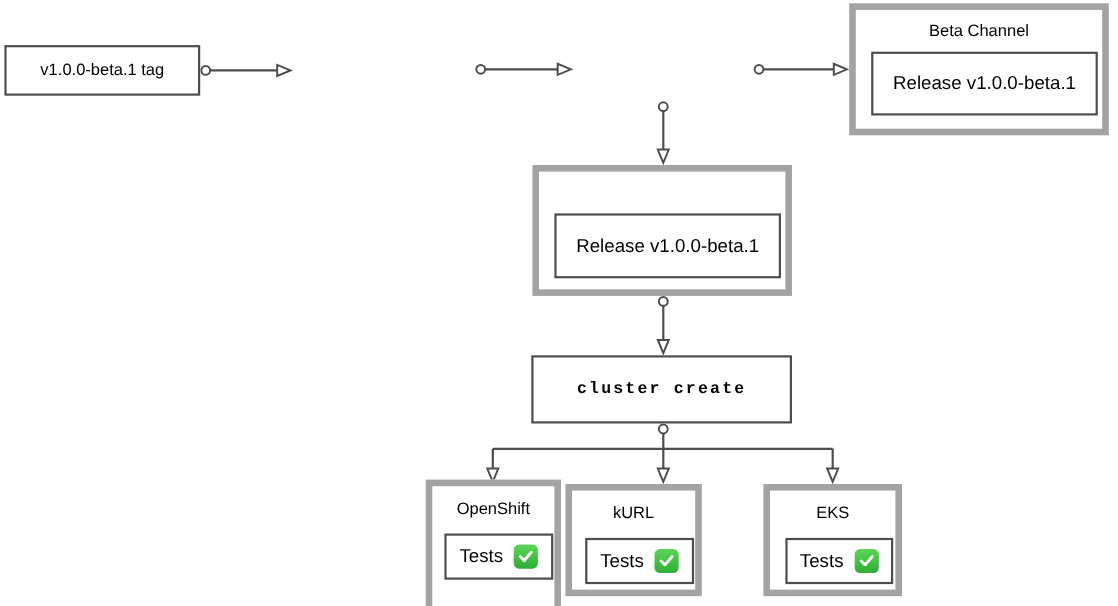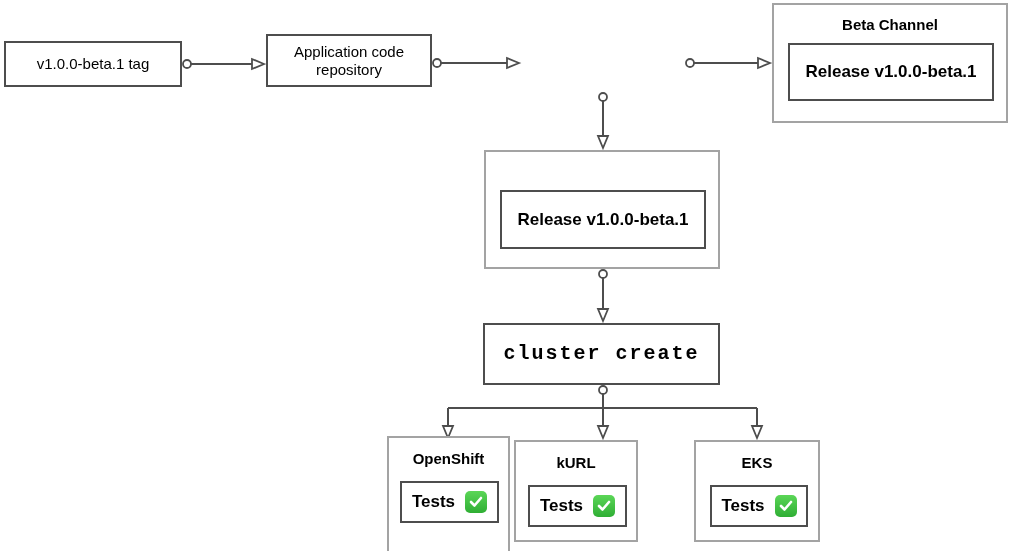--- a/index.html
+++ b/index.html
@@ -32,22 +32,21 @@
     text-align: center;
     font-size: 15px;
     line-height: 18px;
   }
   .box .lbl { white-space: pre-line; }
 
   .group {
     position: absolute;
     box-sizing: border-box;
     background: #ffffff;
-    border: 2px solid #a3a3a3;
-    font-weight: bold;
+    border: 6px solid #a3a3a3;
   }
   .group .title {
     position: absolute;
     top: 12px;
     left: 0; right: 0;
     text-align: center;
     font-size: 15px;
     line-height: 18px;
   }
   .group .inner {
@@ -57,21 +56,21 @@
     border: 2px solid #4d4d4d;
     display: flex;
     align-items: center;
     justify-content: center;
     font-size: 17px;
   }
 
   .mono {
     font-family: "Liberation Mono", "DejaVu Sans Mono", monospace;
     font-weight: bold;
-    font-size: 20px;
+    font-size: 15px;
     letter-spacing: 2px;
   }
 
   .tests-row {
     display: flex;
     align-items: center;
     justify-content: center;
     gap: 10px;
   }
   .check-badge {
@@ -128,24 +127,20 @@
       <polygon class="head" points="603,438 598,426 608,426"></polygon>
       <polygon class="head" points="757,438 752,426 762,426"></polygon>
       <circle class="dot" cx="603" cy="390" r="4"></circle>
     </g>
   </svg>
 
   <div class="box" style="left:4px; top:41px; width:178px; height:46px;">
     <span class="lbl">v1.0.0-beta.1 tag</span>
   </div>
 
-  <div class="box" style="left:266px; top:34px; width:166px; height:53px;">
-    <span class="lbl">Application code
-repository</span>
-  </div>
 
 
   <div class="group" style="left:772px; top:3px; width:236px; height:120px;">
     <div class="title" style="top:11px;">Beta Channel</div>
     <div class="inner" style="left:14px; top:38px; width:206px; height:58px;">
       <span>Release v1.0.0-beta.1</span>
     </div>
   </div>
 
   <div class="group" style="left:484px; top:150px; width:236px; height:119px;">

